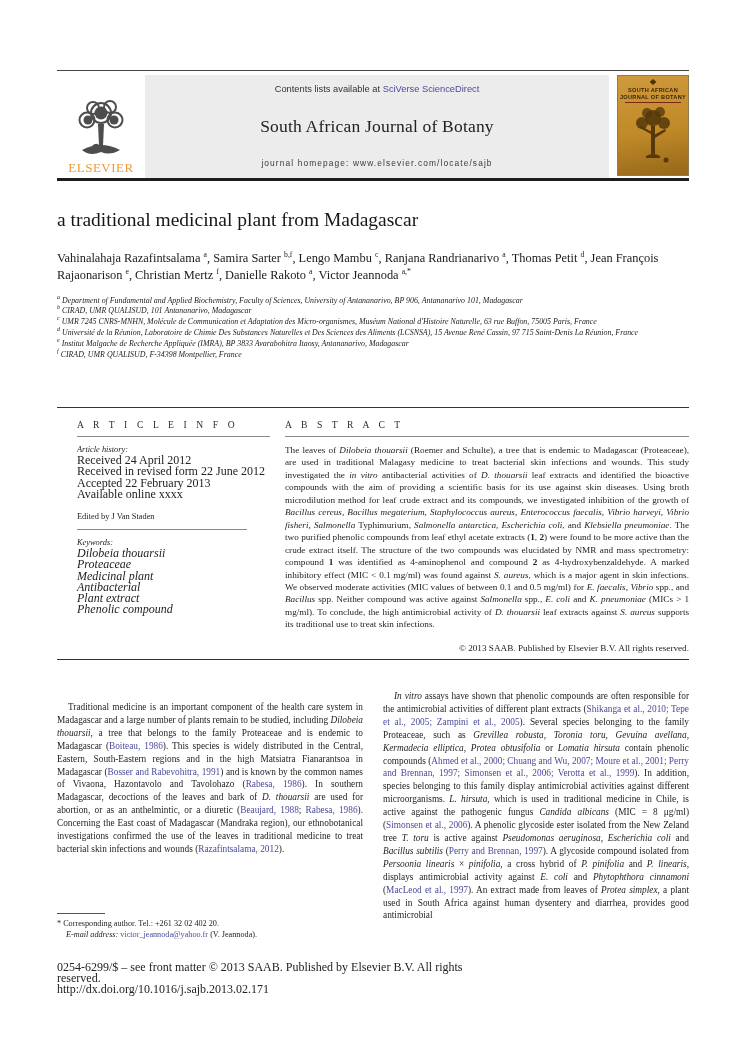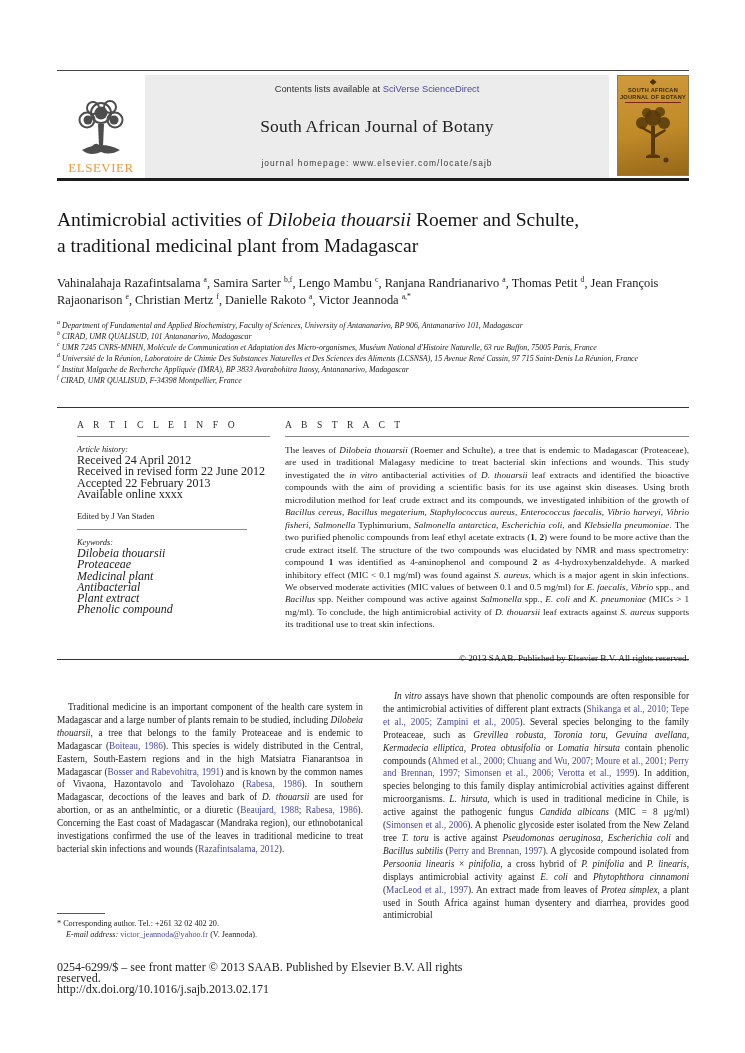--- a/index.html
+++ b/index.html
@@ -54,21 +54,21 @@
                 border-top:1px solid #333;border-bottom:1px solid #333;display:flex;}
   .info-col{width:193px;flex:none;padding-top:11px;margin-left:20px;}
   .abstract-col{flex:1;margin-left:15px;padding-top:11px;}
   .block-heading{font-size:9.6px;letter-spacing:3.6px;color:#2e2e2e;}
   .mini-rule{border-top:1px solid #8a8a8a;margin-top:6px;margin-bottom:7px;}
   .mini-rule2{border-top:1px solid #8a8a8a;margin-top:8px;margin-bottom:7px;width:170px;}
   .info-text{font-size:12px;line-height:11.2px;color:#222;white-space:pre-line;}
   .info-label{font-size:8.4px;font-style:italic;line-height:11.2px;color:#222;}
   .edited-line{font-size:8.4px;margin-top:12px;color:#222;}
   .abstract-text{font-size:9.2px;line-height:12.45px;text-align:justify;color:#1e1e1e;}
-  .copyright-line{font-size:9.2px;text-align:right;margin-top:22px;color:#1e1e1e;}
+  .copyright-line{font-size:9.2px;text-align:right;margin-top:12px;color:#1e1e1e;}
 
   
   .body-section{position:absolute;top:690px;left:57px;width:632px;display:flex;gap:20px;}
   .body-col{width:306px;flex:none;}
   .section-heading{font-size:10.4px;font-weight:bold;color:#161616;margin:0 0 13px 0;}
   .body-par{font-size:9.3px;line-height:12.9px;text-align:justify;text-indent:11px;color:#1d1d1d;margin:0;}
   .body-par-first{margin-top:11px;}
 
   
   .footnote{position:absolute;top:913px;left:57px;width:306px;}
@@ -143,21 +143,20 @@
           </g>
         </svg>
       </span>
     </div>
   </div>
 
   <div class="thick-rule"></div>
 
   <div class="title-block">
     <div class="article-title">
-      <div>Antimicrobial activities of <span style="font-style:italic">Dilobeia thouarsii</span> Roemer and Schulte,</div>
       <div>a traditional medicinal plant from Madagascar</div>
     </div>
     <div class="authors-line"><span>Vahinalahaja Razafintsalama</span> <span class="seg-sup">a</span>, <span>Samira Sarter</span> <span class="seg-sup">b,f</span>, <span>Lengo Mambu</span> <span class="seg-sup">c</span>, <span>Ranjana Randrianarivo</span> <span class="seg-sup">a</span>, <span>Thomas Petit</span> <span class="seg-sup">d</span>, <span>Jean François Rajaonarison</span> <span class="seg-sup">e</span>, <span>Christian Mertz</span> <span class="seg-sup">f</span>, <span>Danielle Rakoto</span> <span class="seg-sup">a</span>, <span>Victor Jeannoda</span> <span class="seg-sup">a,*</span></div>
     <div class="affil-list">
         <div class="affil-row"><span class="affil-sup">a</span> Department of Fundamental and Applied Biochemistry, Faculty of Sciences, University of Antananarivo, BP 906, Antananarivo 101, Madagascar</div>
         <div class="affil-row"><span class="affil-sup">b</span> CIRAD, UMR QUALISUD, 101 Antananarivo, Madagascar</div>
         <div class="affil-row"><span class="affil-sup">c</span> UMR 7245 CNRS-MNHN, Molécule de Communication et Adaptation des Micro-organismes, Muséum National d'Histoire Naturelle, 63 rue Buffon, 75005 Paris, France</div>
         <div class="affil-row"><span class="affil-sup">d</span> Université de la Réunion, Laboratoire de Chimie Des Substances Naturelles et Des Sciences des Aliments (LCSNSA), 15 Avenue René Cassin, 97 715 Saint-Denis La Réunion, France</div>
         <div class="affil-row"><span class="affil-sup">e</span> Institut Malgache de Recherche Appliquée (IMRA), BP 3833 Avarabohitra Itaosy, Antananarivo, Madagascar</div>
         <div class="affil-row"><span class="affil-sup">f</span> CIRAD, UMR QUALISUD, F-34398 Montpellier, France</div>

